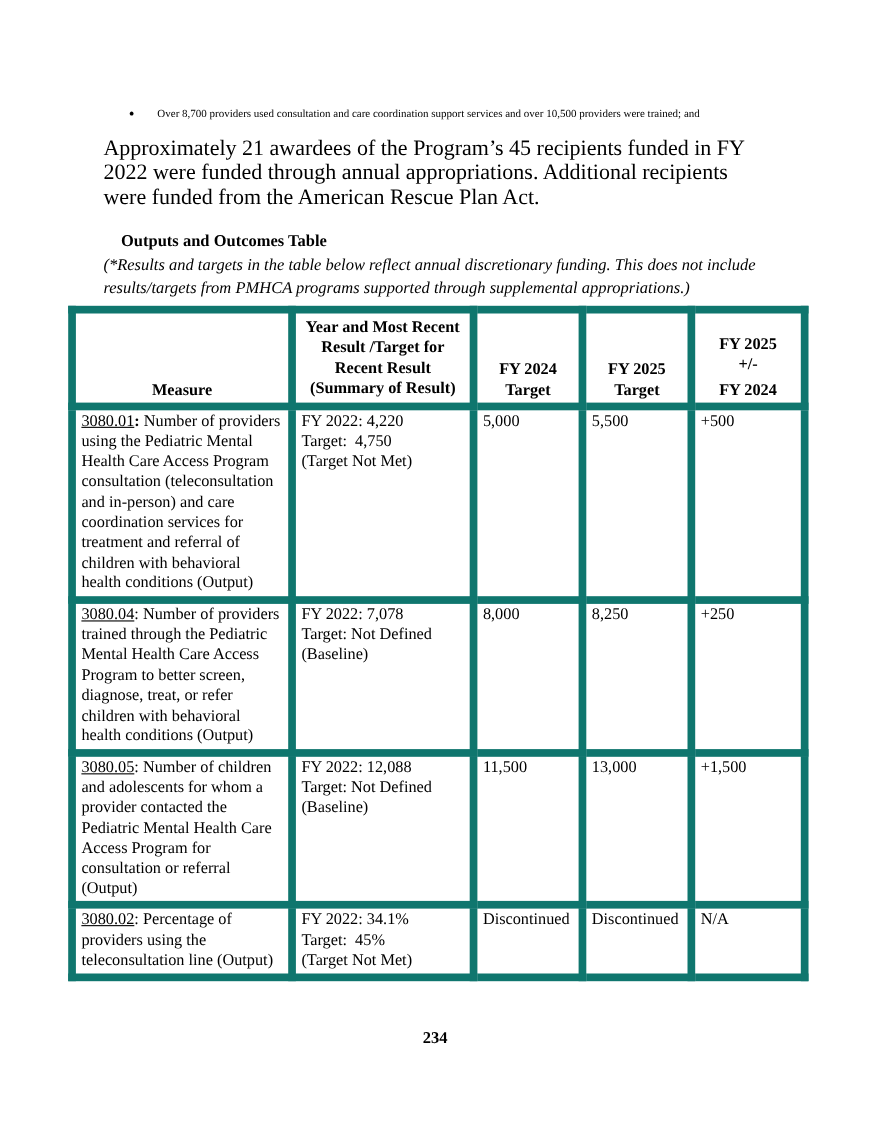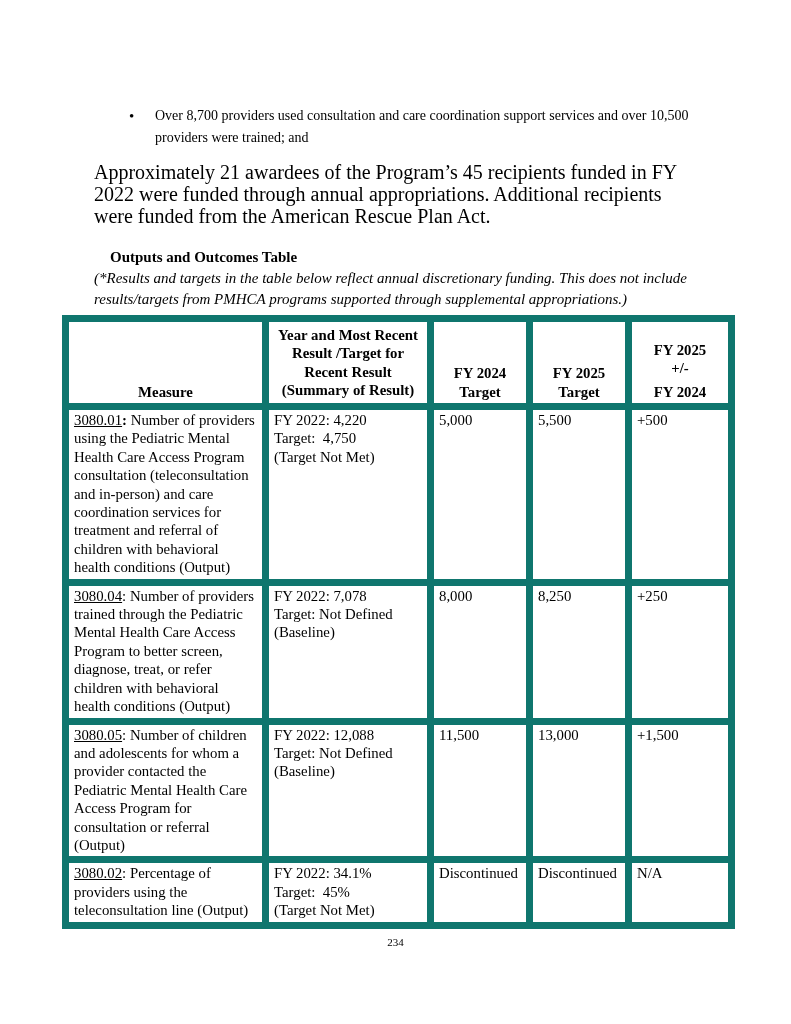--- a/index.html
+++ b/index.html
@@ -6,23 +6,23 @@
   body {
     width:791px; height:1024px;
     font-family:"Liberation Serif", serif;
     color:#000;
     -webkit-font-smoothing:antialiased;
   }
   .page { position:relative; width:791px; height:1024px; background:#fff; overflow:hidden; }
   .content { padding:93px 0 0 94px; }
 
   ul.bullets {
-    margin:12px; padding:0 0 0 49px;
+    margin:0; padding:0 0 0 49px;
     width:566px; list-style:none;
-    font-size:14px; line-height:22px;
+    font-size:10px; line-height:22px;
   }
   ul.bullets li { position:relative; }
   ul.bullets li::before {
     content:"\2022";
     position:absolute; left:-26px; top:0;
     font-size:15px;
   }
 
   p.body-paragraph {
     margin:9px 0 0 0; width:610px;
@@ -69,21 +69,22 @@
   .sep-bold { font-weight:bold; }
 
   tr.row-0 { height:168px; }
   tr.row-1 { height:135px; }
   tr.row-2 { height:133px; }
   tr.row-3 { height:66px; }
 
   .page-number {
     position:absolute; top:936px; left:0;
     width:791px; text-align:center;
-    font-size:11px;
+    font-size:15px;
+    font-weight:bold;
   }
 </style>
 </head>
 <body>
 
 <div class="page">
   <div class="content">
 
     <ul class="bullets">
       <li>Over 8,700 providers used consultation and care coordination support services and over 10,500 providers were trained; and</li>

